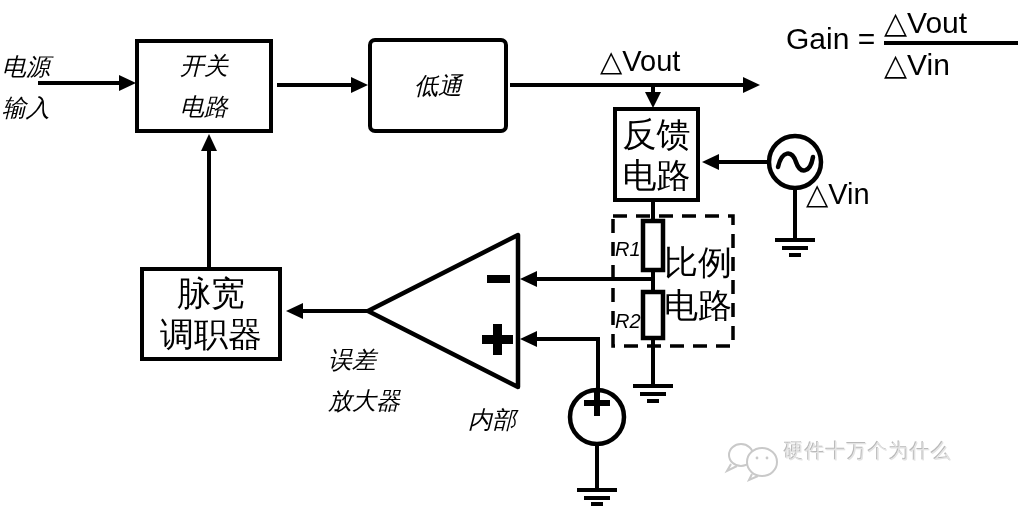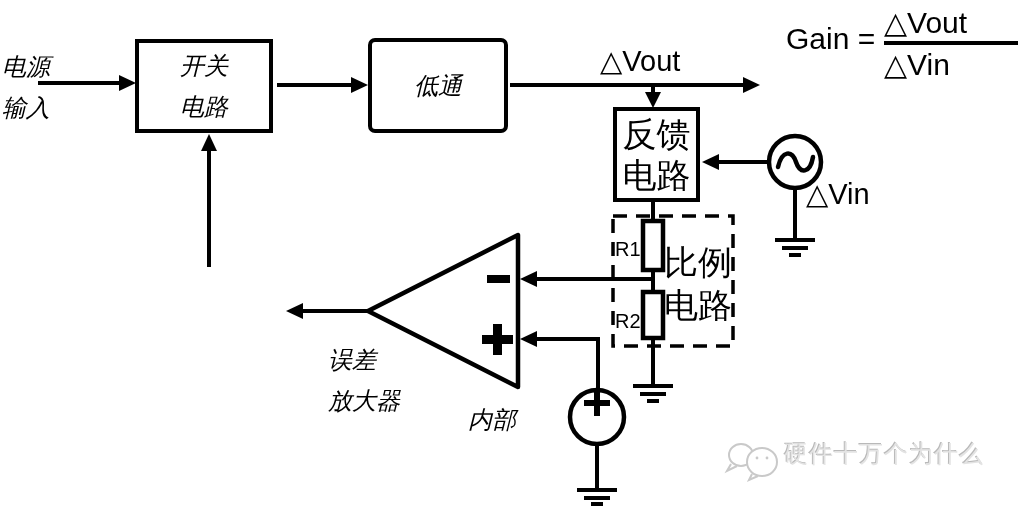--- a/index.html
+++ b/index.html
@@ -18,24 +18,24 @@
     box-sizing:border-box;
     display:flex;flex-direction:column;
     align-items:center;justify-content:center;
     text-align:center;
   }
   .blk span{display:block;}
   .lbl{position:absolute;z-index:3;white-space:nowrap;}
   .cjk30{font-size:24px;line-height:41px;font-style:italic;}
   .cjk29{font-size:34px;line-height:41px;}
   .ctr{text-align:left;}
-  .rlab{font-size:20px;}
+  .rlab{font-size:20px;font-style:italic;}
   .formula{font-size:30px;}
   .watermark{
-    font-size:24px;letter-spacing:1px;
+    font-size:20px;letter-spacing:1px;
     color:#e3e3e3;
     text-shadow:-1px -1px 0 #b9b9b9, 1px 1px 0 #ffffff;
   }
 </style>
 </head>
 <body>
 
 <div id="stage">
 
   <svg id="wires" width="1020" height="506" viewBox="0 0 1020 506">
@@ -136,20 +136,24 @@
 
   <div class="blk cjk30" style="left:368px;top:38px;width:140px;height:95px;border-radius:7px;">
     <span>低通</span>
   </div>
 
   <div class="blk cjk29" style="left:613px;top:107px;width:87px;height:95px;">
     <span>反馈</span>
     <span>电路</span>
   </div>
 
+  <div class="blk cjk29" style="left:140px;top:267px;width:142px;height:94px;">
+    <span>脉宽</span>
+    <span>调职器</span>
+  </div>
 
   <div class="lbl ctr" style="left:600px;top:44px;width:124px;font-size:29px;">△Vout</div>
 
   <div class="lbl" style="left:806px;top:177px;font-size:29px;">△Vin</div>
 
   <div class="lbl formula" style="left:786px;top:22px;">Gain =</div>
   <div class="lbl formula ctr" style="left:884px;top:5px;width:134px;">△Vout</div>
   <div class="lbl formula ctr" style="left:884px;top:47px;width:134px;">△Vin</div>
 
   <div class="lbl rlab" style="left:615px;top:238px;">R1</div>

